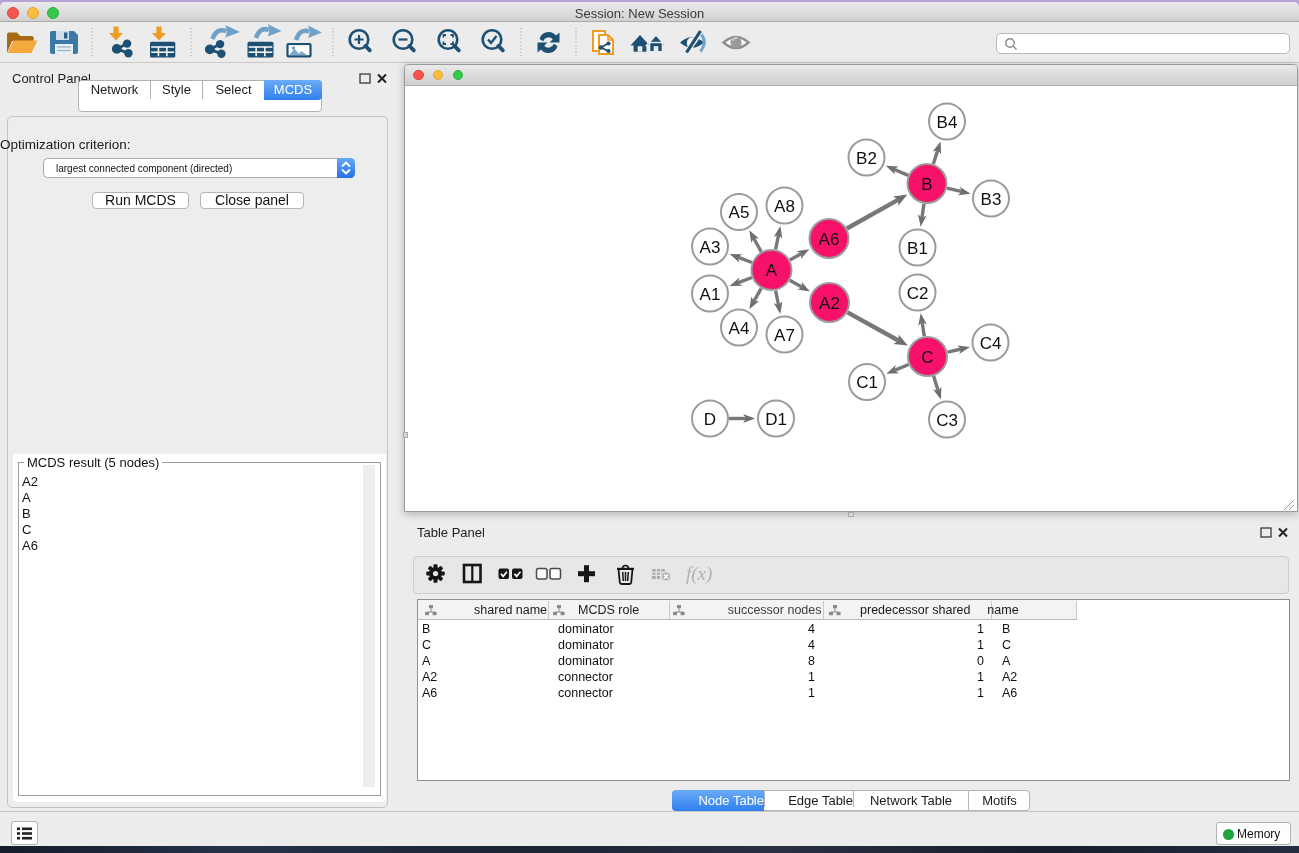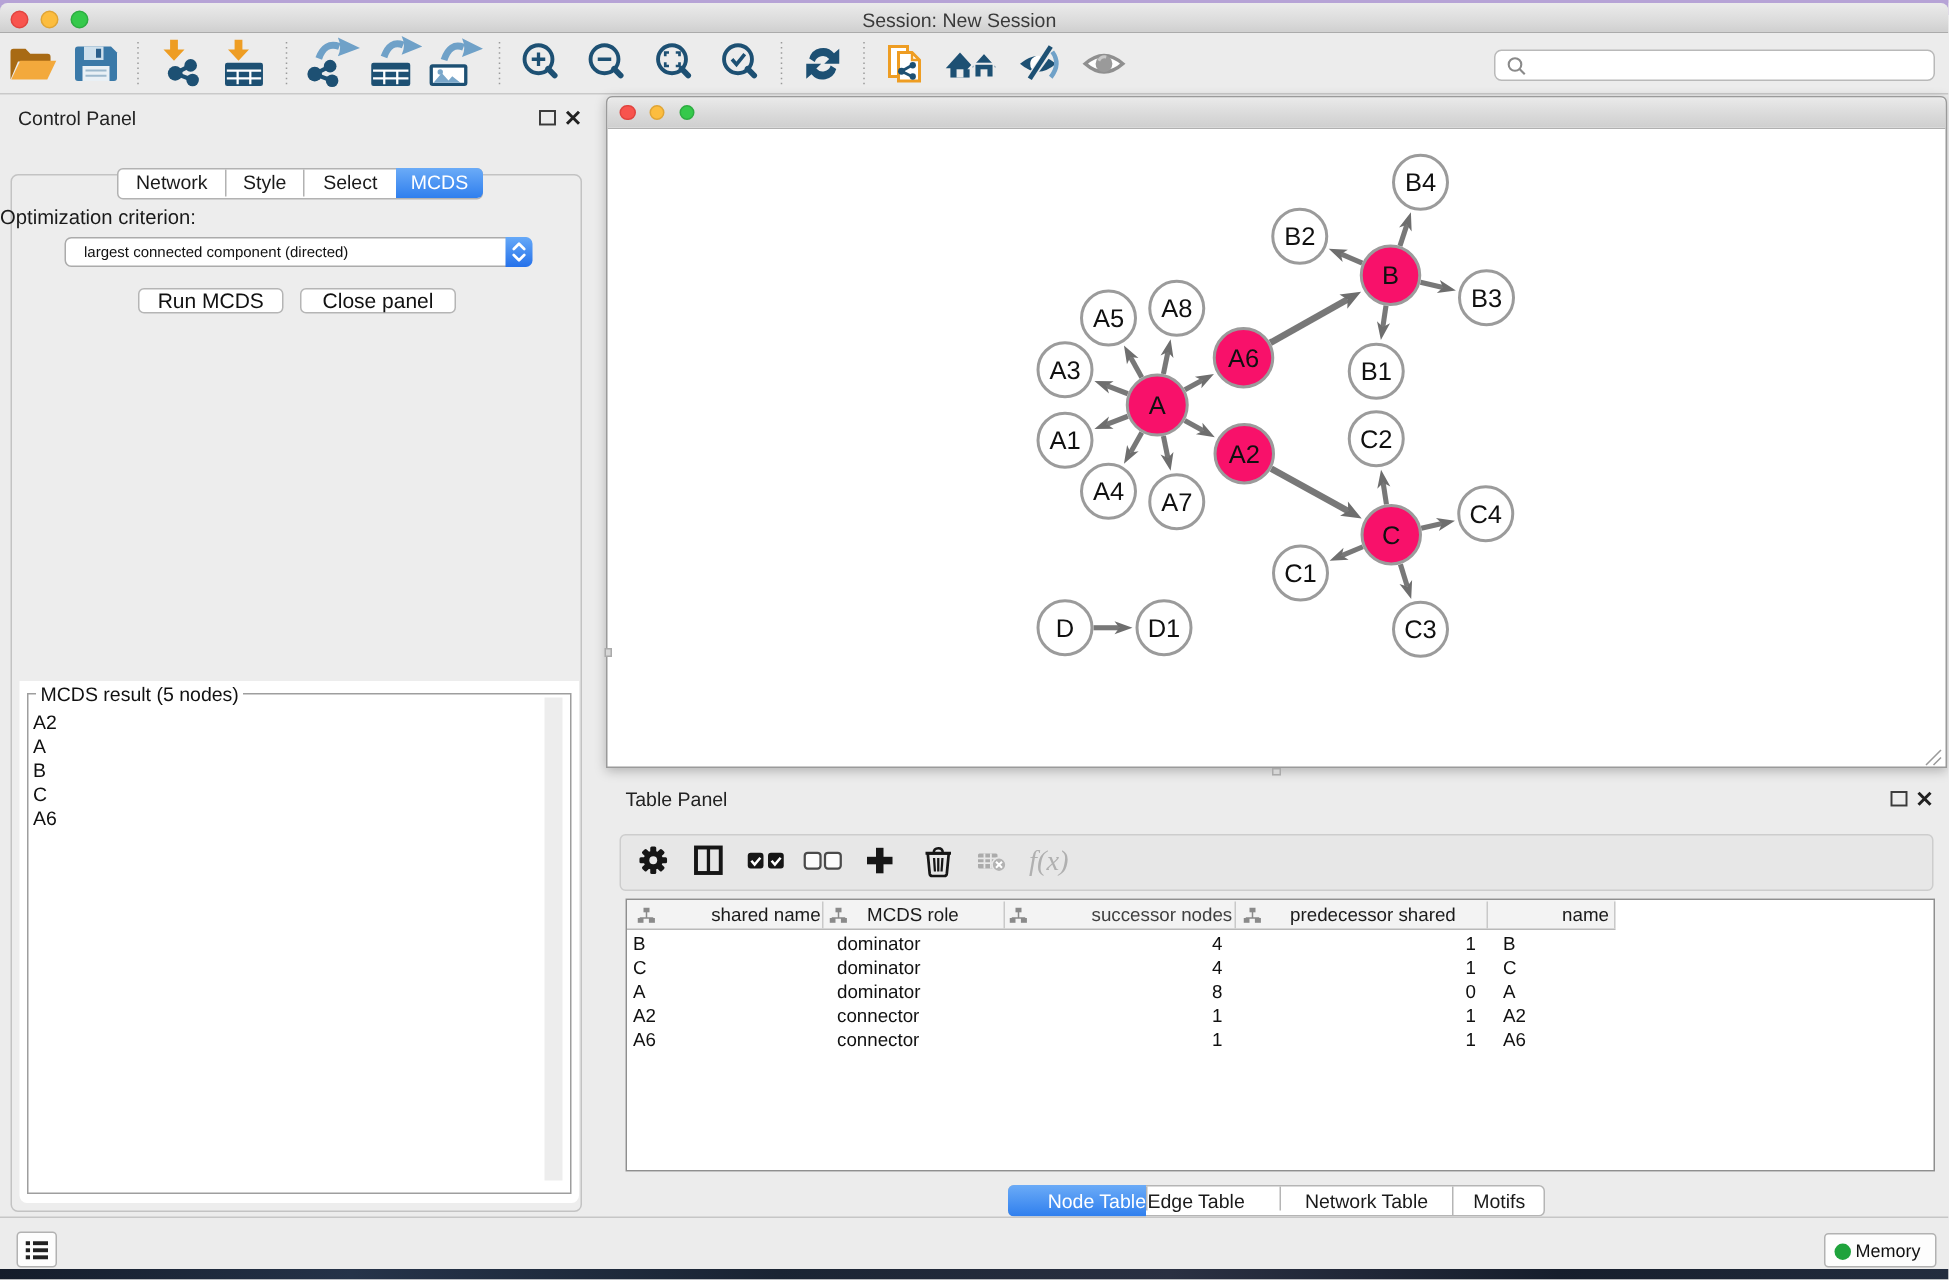--- a/index.html
+++ b/index.html
@@ -132,21 +132,21 @@
 <div class="abs" style="left:12px;top:71px;font-size:13px;color:#222">Control Panel</div>
 <svg class="abs" style="left:359px;top:73px" width="12" height="11" viewBox="0 0 12 11">
     <rect x="1" y="1" width="10" height="9" fill="none" stroke="#3a3a3a" stroke-width="1.3"></rect>
   </svg>
 <svg class="abs" style="left:376px;top:73px" width="12" height="11" viewBox="0 0 12 11">
     <path d="M2 1.5 L10 9.5 M10 1.5 L2 9.5" stroke="#222" stroke-width="2"></path>
   </svg>
 
 <div class="abs" style="left:7px;top:116px;width:381px;height:692px;background:#ededed;border:1px solid #c3c3c3;border-radius:5px"></div>
 
-<div class="abs" style="left:78px;top:112px;width:244px;height:21px;background:#fff;border:1px solid #b2b2b2;border-radius:4px;font-size:13px;color:#1a1a1a">
+<div class="abs" style="left:78px;top:80px;width:244px;height:32px;background:#fff;border:1px solid #b2b2b2;border-radius:4px;font-size:13px;color:#1a1a1a">
   <div class="abs" style="left:0;top:0;width:72px;height:18px;line-height:18px;text-align:center;border-right:1px solid #b2b2b2">Network</div>
   <div class="abs" style="left:72px;top:0;width:52px;height:18px;line-height:18px;text-align:center;border-right:1px solid #b2b2b2">Style</div>
   <div class="abs" style="left:124px;top:0;width:61px;height:18px;line-height:18px;text-align:center">Select</div>
   <div class="abs" style="left:185px;top:-1px;width:58px;height:20px;line-height:20px;text-align:center;background:linear-gradient(#6babf7,#2f7fee);color:#fff;border-radius:0 4px 4px 0">MCDS</div>
 </div>
 
 <div class="abs" style="left:0;top:137px;width:395px;text-align:left;font-size:13.5px;color:#1a1a1a">Optimization criterion:</div>
 
 <div class="abs" style="left:43px;top:158px;width:311px;height:20px;background:#fff;border:1px solid #ababab;border-radius:4.5px;font-size:10px;color:#111">
   <div class="abs" style="left:12px;top:1px;line-height:17px">largest connected component (directed)</div>
@@ -357,21 +357,21 @@
         <rect x="4" y="0" width="4" height="3.2"></rect>
         <rect x="0" y="7" width="4" height="3.2"></rect>
         <rect x="7.6" y="7" width="4" height="3.2"></rect>
       </g>
       <path d="M6 3 v2.5 M2 9 v-2 h8 v2 M6 5.5 v1.5" fill="none" stroke="#8a8a8a" stroke-width="1"></path>
     </svg>
 <div class="abs" style="left:22.599999999999994px;top:3px;width:140px;text-align:center;font-size:12.5px;color:#1a1a1a">shared name</div>
 <div class="abs" style="left:120.6px;top:3px;width:140px;text-align:center;font-size:12.5px;color:#1a1a1a">MCDS role</div>
 <div class="abs" style="left:263.5px;top:3px;width:140px;text-align:right;font-size:12.5px;color:#404040">successor nodes</div>
 <div class="abs" style="left:427.3px;top:3px;width:140px;text-align:center;font-size:12.5px;color:#1a1a1a">predecessor shared</div>
-<div class="abs" style="left:569px;top:3px;width:140px;text-align:center;font-size:12.5px;color:#1a1a1a">name</div>
+<div class="abs" style="left:515px;top:3px;width:140px;text-align:center;font-size:12.5px;color:#1a1a1a">name</div>
   </div>
 <div class="abs" id="tbody" style="left:418px;top:621px;width:871px;height:159px;font-size:12.5px;color:#111">
     <div class="abs" style="left:4px;top:0px;height:16px;line-height:16px">B</div>
 <div class="abs" style="left:140px;top:0px;height:16px;line-height:16px">dominator</div>
 <div class="abs" style="left:300px;top:0px;width:97px;height:16px;line-height:16px;text-align:right">4</div>
 <div class="abs" style="left:470px;top:0px;width:96px;height:16px;line-height:16px;text-align:right">1</div>
 <div class="abs" style="left:584px;top:0px;height:16px;line-height:16px">B</div>
 <div class="abs" style="left:4px;top:16px;height:16px;line-height:16px">C</div>
 <div class="abs" style="left:140px;top:16px;height:16px;line-height:16px">dominator</div>
 <div class="abs" style="left:300px;top:16px;width:97px;height:16px;line-height:16px;text-align:right">4</div>
@@ -389,21 +389,21 @@
 <div class="abs" style="left:584px;top:48px;height:16px;line-height:16px">A2</div>
 <div class="abs" style="left:4px;top:64px;height:16px;line-height:16px">A6</div>
 <div class="abs" style="left:140px;top:64px;height:16px;line-height:16px">connector</div>
 <div class="abs" style="left:300px;top:64px;width:97px;height:16px;line-height:16px;text-align:right">1</div>
 <div class="abs" style="left:470px;top:64px;width:96px;height:16px;line-height:16px;text-align:right">1</div>
 <div class="abs" style="left:584px;top:64px;height:16px;line-height:16px">A6</div>
   </div>
 
 <div class="abs" style="left:672px;top:790px;width:358px;height:21px;background:#fff;border:1px solid #b5b5b5;border-radius:4px;font-size:13px;color:#1a1a1a">
   <div class="abs" style="left:-1px;top:-1px;width:92px;height:21px;line-height:21px;text-align:right;background:linear-gradient(#6babf7,#2f7fee);color:#fff;border-radius:4px 0 0 4px">Node Table</div>
-  <div class="abs" style="left:91px;top:0;width:90px;height:16px;line-height:19px;text-align:left;border-right:1px solid #b5b5b5;border-left:1px solid #b5b5b5">Edge Table</div>
+  <div class="abs" style="left:91px;top:0;width:90px;height:16px;line-height:19px;text-align:right;border-right:1px solid #b5b5b5;border-left:1px solid #b5b5b5">Edge Table</div>
   <div class="abs" style="left:181px;top:0;width:115px;height:19px;line-height:19px;text-align:center;border-right:1px solid #b5b5b5">Network Table</div>
   <div class="abs" style="left:296px;top:0;width:61px;height:19px;line-height:19px;text-align:center">Motifs</div>
 </div>
 
 <div class="abs" style="left:0;top:811px;width:1299px;height:35px;background:#ececec;border-top:1px solid #c6c6c6"></div>
 <div class="abs" style="left:11px;top:821px;width:27px;height:24px;background:#fdfdfd;border:1px solid #b2b2b2;border-radius:3px">
   <svg style="margin:5px 0 0 5px" width="15" height="13" viewBox="0 0 15 13">
       <g fill="#222">
         <rect x="0" y="0.5" width="3" height="2.6"></rect>
         <rect x="5" y="0.5" width="10" height="2.6"></rect>

